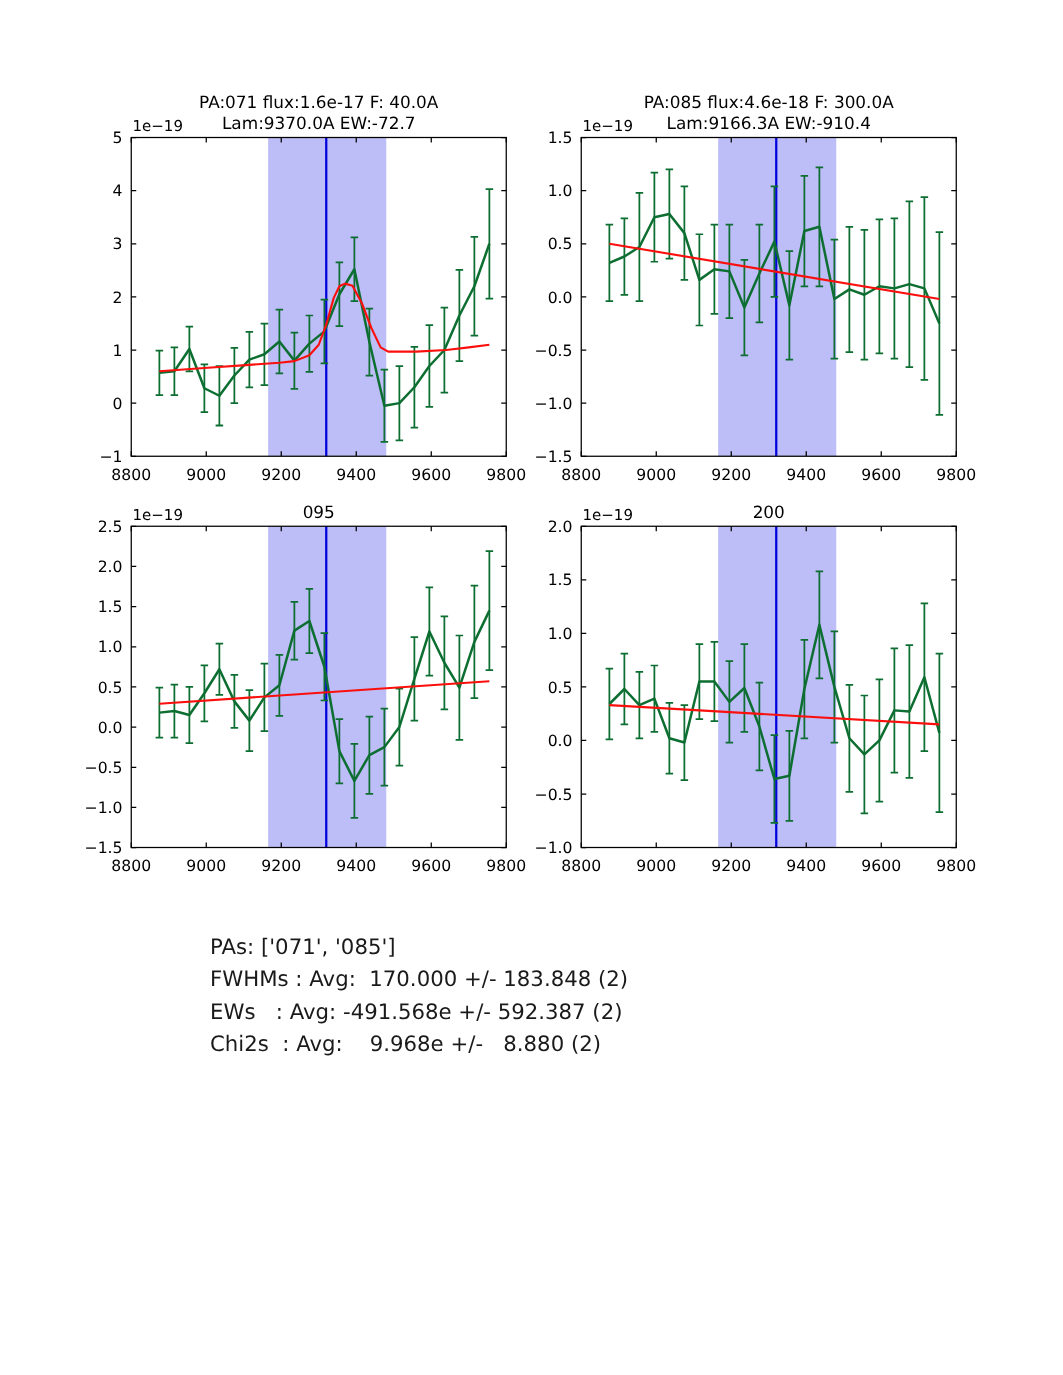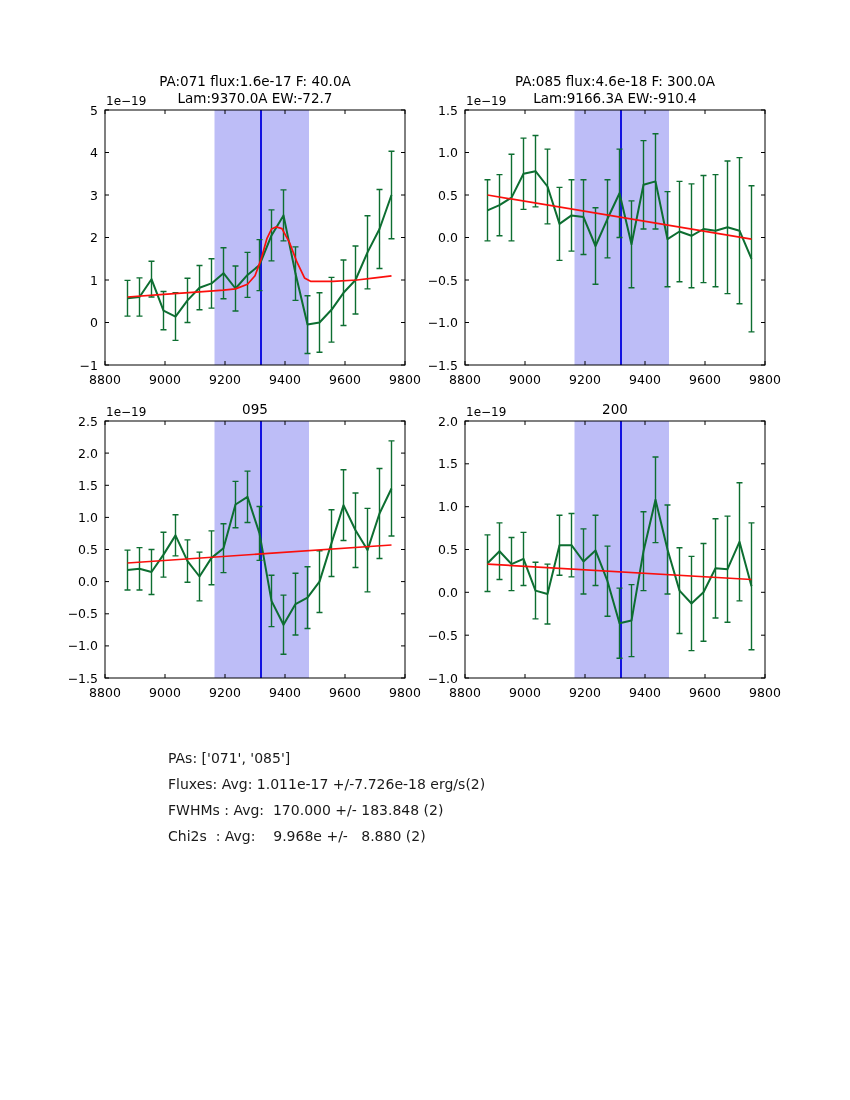--- a/index.html
+++ b/index.html
@@ -1,20 +1,20 @@
 <!DOCTYPE html>
 <html><head>
 <meta charset="utf-8">
 <style>
   html,body{margin:0;padding:0;background:#ffffff;}
   body{width:850px;height:1100px;position:relative;font-family:"DejaVu Sans",sans-serif;}
   .subplot{position:absolute;overflow:visible;}
   svg text{font-family:"DejaVu Sans",sans-serif;fill:#000;}
   .footer{position:absolute;left:168px;top:745px;}
-  .footer div{font-size:14px;line-height:26px;white-space:pre;color:#1a1a1a;}
+  .footer div{font-size:17px;line-height:26px;white-space:pre;color:#1a1a1a;}
 </style>
 </head>
 <body>
 
 <svg class="subplot" id="chart-0" style="left:0px;top:58px;" width="425" height="345">
     <rect x="214.5" y="52" width="94.5" height="255" fill="#bdbdf7"></rect>
     <line x1="261.0" x2="261.0" y1="52" y2="307" stroke="#0000dd" stroke-width="1.8"></line>
     <path d="M127.5,222.4L127.5,258.1M124.5,222.4L130.5,222.4M124.5,258.1L130.5,258.1M139.5,219.9L139.5,258.1M136.5,219.9L142.5,219.9M136.5,258.1L142.5,258.1M151.5,203.3L151.5,239.0M148.5,203.3L154.5,203.3M148.5,239.0L154.5,239.0M163.5,233.5L163.5,271.7M160.5,233.5L166.5,233.5M160.5,271.7L166.5,271.7M175.5,234.8L175.5,282.4M172.5,234.8L178.5,234.8M172.5,282.4L178.5,282.4M187.5,220.3L187.5,264.5M184.5,220.3L190.5,220.3M184.5,264.5L190.5,264.5M199.5,207.5L199.5,251.8M196.5,207.5L202.5,207.5M196.5,251.8L202.5,251.8M211.5,200.8L211.5,250.1M208.5,200.8L214.5,200.8M208.5,250.1L214.5,250.1M223.5,189.7L223.5,240.7M220.5,189.7L226.5,189.7M220.5,240.7L226.5,240.7M235.5,208.0L235.5,253.0M232.5,208.0L238.5,208.0M232.5,253.0L238.5,253.0M247.5,194.4L247.5,239.4M244.5,194.4L250.5,194.4M244.5,239.4L250.5,239.4M259.5,181.6L259.5,232.6M256.5,181.6L262.5,181.6M256.5,232.6L262.5,232.6M271.5,151.9L271.5,202.9M268.5,151.9L274.5,151.9M268.5,202.9L274.5,202.9M283.5,131.9L283.5,182.9M280.5,131.9L286.5,131.9M280.5,182.9L286.5,182.9M295.5,188.9L295.5,242.4M292.5,188.9L298.5,188.9M292.5,242.4L298.5,242.4M307.5,237.7L307.5,295.5M304.5,237.7L310.5,237.7M304.5,295.5L310.5,295.5M319.5,234.8L319.5,294.3M316.5,234.8L322.5,234.8M316.5,294.3L322.5,294.3M331.5,219.4L331.5,284.1M328.5,219.4L334.5,219.4M328.5,284.1L334.5,284.1M343.5,202.0L343.5,267.5M340.5,202.0L346.5,202.0M340.5,267.5L346.5,267.5M355.5,188.0L355.5,256.0M352.5,188.0L358.5,188.0M352.5,256.0L358.5,256.0M367.5,157.8L367.5,230.9M364.5,157.8L370.5,157.8M364.5,230.9L370.5,230.9M379.5,131.5L379.5,210.5M376.5,131.5L382.5,131.5M376.5,210.5L382.5,210.5M391.5,93.2L391.5,180.8M388.5,93.2L394.5,93.2M388.5,180.8L394.5,180.8" fill="none" stroke="#0d6e31" stroke-width="1.4"></path>
     <polyline points="127.5,240.3 139.5,239.0 151.5,221.2 163.5,252.6 175.5,258.6 187.5,242.4 199.5,229.7 211.5,225.4 223.5,215.2 235.5,230.5 247.5,216.9 259.5,207.1 271.5,177.4 283.5,157.4 295.5,215.6 307.5,266.6 319.5,264.5 331.5,251.8 343.5,234.8 355.5,222.0 367.5,194.4 379.5,171.0 391.5,137.0" fill="none" stroke="#0d6e31" stroke-width="2" stroke-linejoin="round"></polyline>
     <polyline points="127.5,239.0 163.5,236.4 199.5,233.9 223.5,232.2 235.5,230.9 247.5,226.2 255.0,217.8 261.0,201.6 267.0,180.3 271.5,171.0 276.0,168.9 282.0,170.6 289.5,184.6 297.0,204.2 304.5,219.9 310.5,223.3 333.0,223.3 357.0,222.0 375.0,219.9 391.5,217.8" fill="none" stroke="#fb0f0c" stroke-width="1.7" stroke-linejoin="round"></polyline>
@@ -108,16 +108,16 @@
     <text x="33" y="186.0" text-anchor="end" font-size="12.5">0.5</text>
     <text x="33" y="228.8" text-anchor="end" font-size="12.5">0.0</text>
     <text x="33" y="271.7" text-anchor="end" font-size="12.5">−0.5</text>
     <text x="33" y="314.5" text-anchor="end" font-size="12.5">−1.0</text>
     <text x="41" y="48" text-anchor="start" font-size="12">1e−19</text>
     <text x="190" y="46" text-anchor="middle" font-size="13.5">200</text>
   </svg>
 
 <div class="footer">
   <div>PAs: ['071', '085']</div>
-  <div>Fluxes: Avg: 1.011e-17 +/-7.726e-18 erg/s(2)</div>
   <div>FWHMs : Avg:  170.000 +/- 183.848 (2)</div>
+  <div>EWs   : Avg: -491.568e +/- 592.387 (2)</div>
   <div>Chi2s  : Avg:    9.968e +/-   8.880 (2)</div>
 </div>
 
 </body></html>

